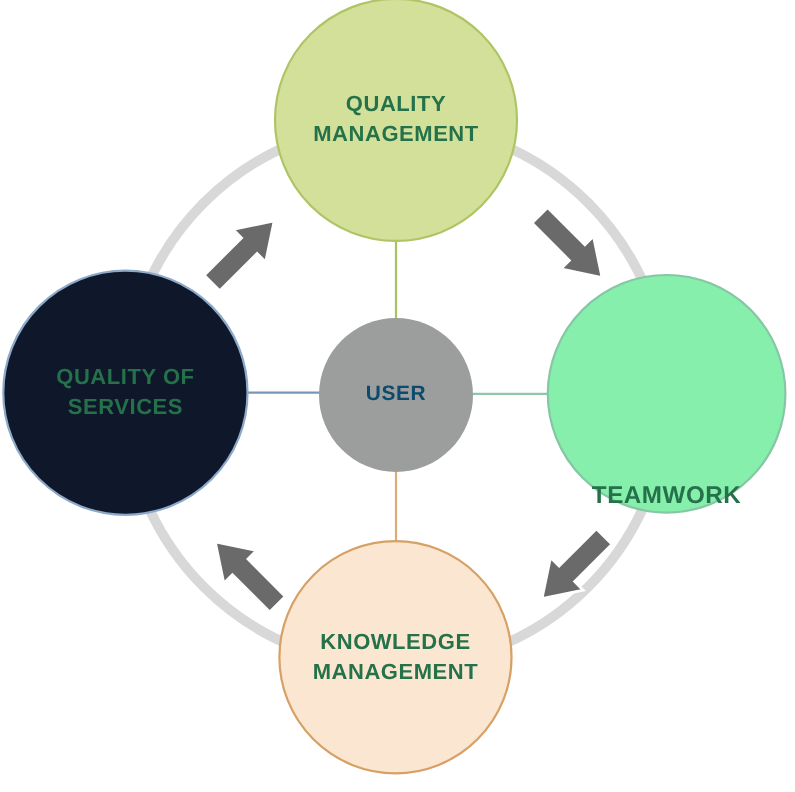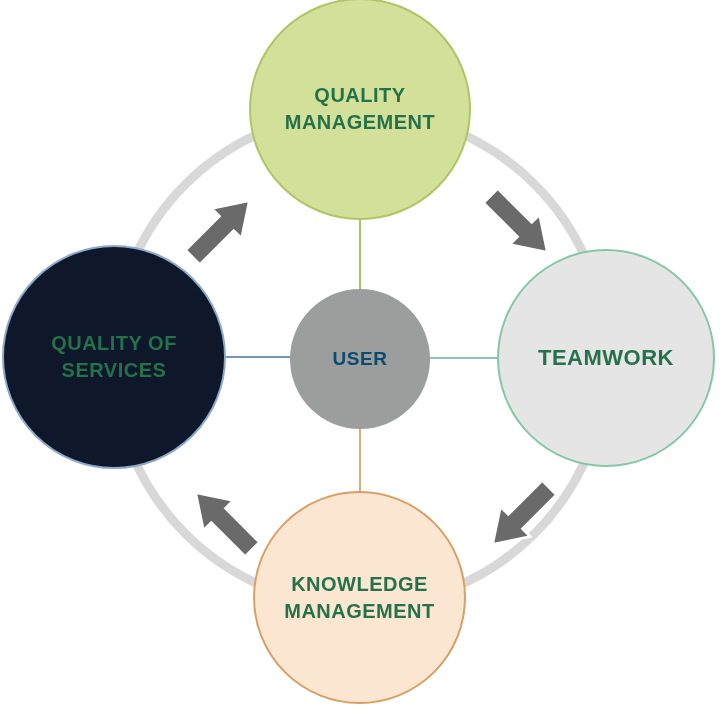--- a/index.html
+++ b/index.html
@@ -61,21 +61,21 @@
     <polygon points="-40,-10 8,-10 8,-21 40,0 8,21 8,10 -40,10" transform="translate(519,224) rotate(45)" stroke="#ffffff" stroke-width="2.5" fill="#6a6a6a"></polygon>
     <polygon points="-40,-10 8,-10 8,-21 40,0 8,21 8,10 -40,10" transform="translate(521,516) rotate(135)" stroke="#ffffff" stroke-width="2.5" fill="#6a6a6a"></polygon>
     <polygon points="-40,-10 8,-10 8,-21 40,0 8,21 8,10 -40,10" transform="translate(224,521) rotate(225)" stroke="#ffffff" stroke-width="2.5" fill="#6a6a6a"></polygon>
     <polygon points="-40,-10 8,-10 8,-21 40,0 8,21 8,10 -40,10" transform="translate(221,229) rotate(315)" stroke="#ffffff" stroke-width="2.5" fill="#6a6a6a"></polygon>
   </svg>
 
   <div class="node node-top" style="background-color: rgb(211, 224, 154); border-color: rgb(175, 196, 100);">
     <div class="node-label" style="color: rgb(36, 113, 74);">QUALITY MANAGEMENT</div>
   </div>
 
-  <div class="node node-right" style="background-color: #e5e5e5; border-color: rgb(133, 199, 164);">
+  <div class="node node-right" style="background-color: #86efac; border-color: rgb(133, 199, 164); align-items: flex-end;">
     <div class="node-label" style="color: rgb(36, 113, 74);">TEAMWORK</div>
   </div>
 
   <div class="node node-bottom" style="background-color: rgb(250, 230, 209); border-color: rgb(215, 160, 101);">
     <div class="node-label" style="color: rgb(36, 113, 74);">KNOWLEDGE MANAGEMENT</div>
   </div>
 
   <div class="node node-left" style="background-color: #0f172a; border-color: rgb(141, 169, 200);">
     <div class="node-label" style="color: rgb(36, 113, 74);">QUALITY OF SERVICES</div>
   </div>

